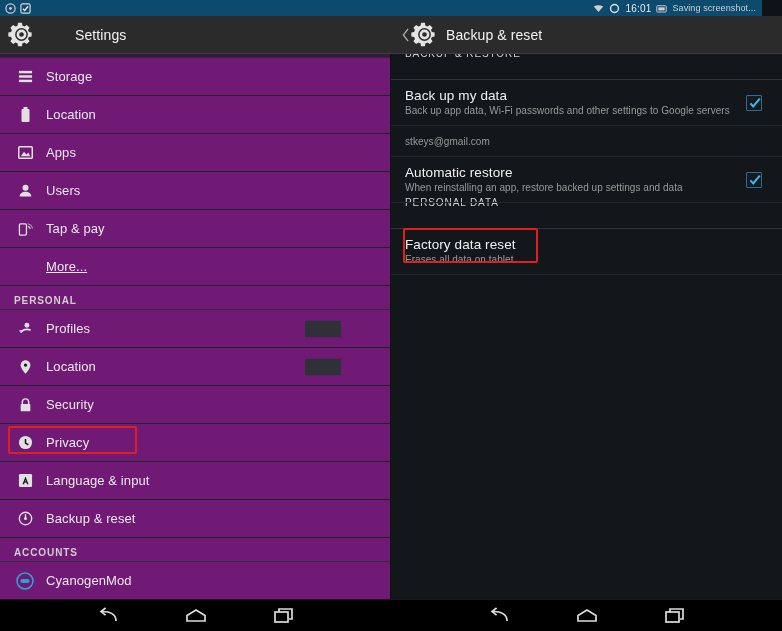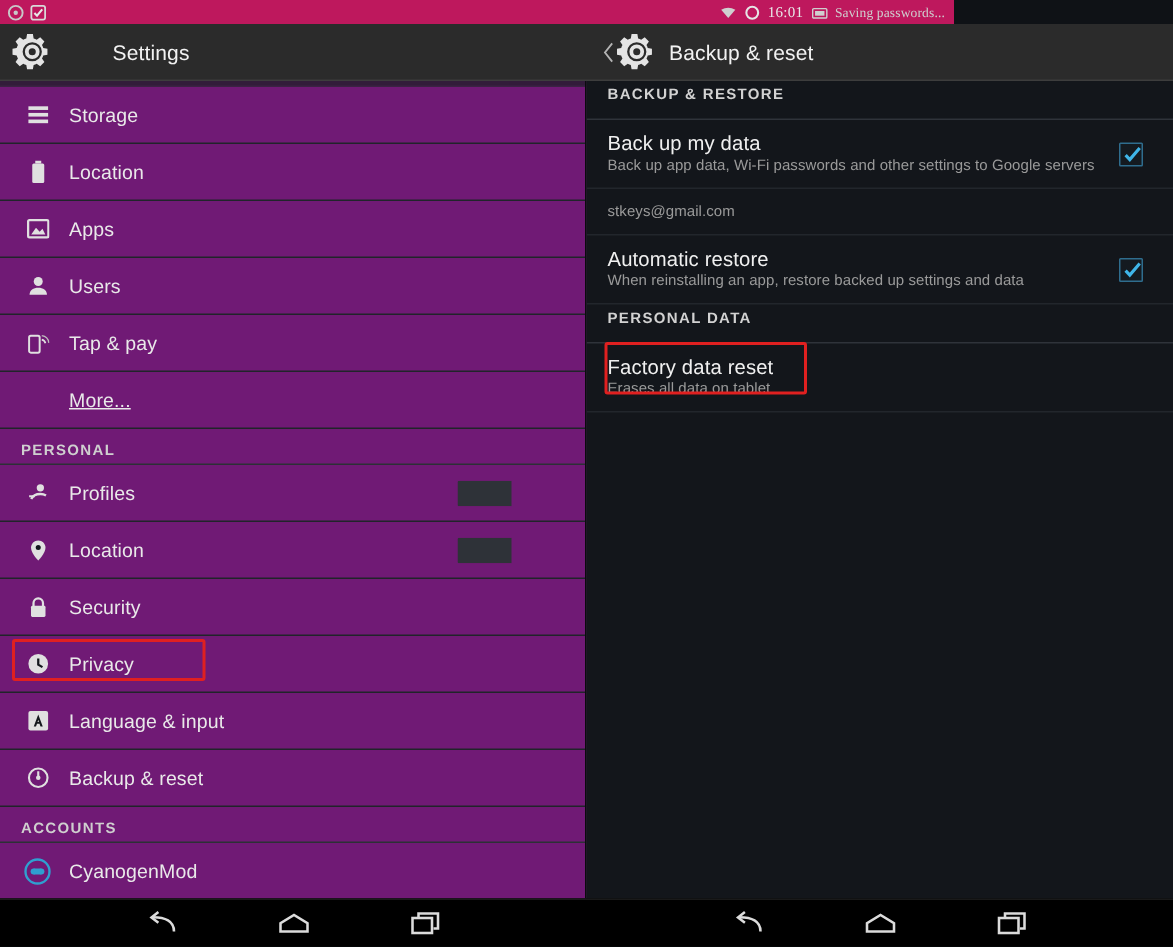--- a/index.html
+++ b/index.html
@@ -6,22 +6,22 @@
   html, body {
     width: 782px; height: 631px;
     background: #000;
     font-family: "Liberation Sans", sans-serif;
     overflow: hidden;
   }
   .screen { position: relative; width: 782px; height: 631px; background: #0f1216; }
 
   
   .statusbar {
-    position: absolute; top: 0; left: 0; width: 636px; height: 16px;
-    background: #be185d; display: flex; align-items: center; font-family: Liberation Serif, serif;
+    position: absolute; top: 0; left: 0; width: 762px; height: 16px;
+    background: #0c4a6e; display: flex; align-items: center;
   }
   .sb-left { display: flex; align-items: center; gap: 4px; padding-left: 5px; }
   .sb-mid { flex: 1; }
   .sb-right { display: flex; align-items: center; gap: 5px; padding-right: 6px; }
   .sb-ico { width: 11px; height: 11px; display: block; }
   .sb-time { color: #e8e8e8; font-size: 10px; letter-spacing: .2px; }
   .sb-msg { color: #cfcfcf; font-size: 9px; letter-spacing: .1px; }
   .sb-sep { width: 232px; }
 
   
@@ -73,22 +73,22 @@
     width: 72px; height: 17px; display: flex; border-radius: 1px; overflow: hidden;
   }
   .toggle .t-off { flex: 1; background: #2e3238; }
   .toggle .t-on {
     width: 36px; background: #1c8fc7; color: #fff; font-size: 9px; font-weight: bold;
     display: flex; align-items: center; justify-content: center; letter-spacing: .6px; margin-top: 28px;
   }
 
   
   .rhead {
-    height: 26px; display: flex; align-items: flex-end; padding: 0 0 10px 14px;
-    color: #d2d2d2; font-size: 10px; font-weight: bold; letter-spacing: .9px;
+    height: 26px; display: flex; align-items: flex-end; padding: 0 0 20px 14px;
+    color: #d2d2d2; font-size: 10px; font-weight: normal; letter-spacing: .9px;
     border-bottom: 1px solid #2f333a;
   }
   .rrow {
     position: relative; padding: 8px 52px 9px 14px; border-bottom: 1px solid #22262c;
   }
   .rrow .rtitle { color: #f0f0f0; font-size: 13.5px; letter-spacing: .1px; }
   .rrow .rsub { color: #9a9a9a; font-size: 10px; margin-top: 2px; letter-spacing: .05px; }
   .chk {
     position: absolute; right: 20px; top: 50%; transform: translateY(-50%);
     width: 16px; height: 16px; border: 1px solid #2f6d8e; border-radius: 1px;
@@ -133,21 +133,21 @@
         <path d="M7 10.5 L1 3.5 Q7 0.2 13 3.5 Z" fill="#cfcfcf"></path>
       </svg>
       <svg class="sb-ico" viewBox="0 0 12 12">
         <circle cx="6" cy="6" r="4.3" fill="none" stroke="#e6e6e6" stroke-width="1.5"></circle>
       </svg>
       <span class="sb-time">16:01</span>
       <svg class="sb-ico" viewBox="0 0 14 12">
         <rect x="1" y="2.5" width="12" height="8" rx="1" fill="none" stroke="#cfcfcf" stroke-width="1.2"></rect>
         <rect x="3" y="4.5" width="8" height="4" fill="#cfcfcf"></rect>
       </svg>
-      <span class="sb-msg">Saving passwords...</span>
+      <span class="sb-msg">Saving screenshot...</span>
     </div>
   </div>
 
   <div class="actionbar">
     <div class="ab-half ab-left">
       <svg class="gear" viewBox="0 0 32 32">
         <path fill="#e4e4e4" d="M16 10.2a5.8 5.8 0 100 11.6 5.8 5.8 0 000-11.6zm0 8.6a2.8 2.8 0 110-5.6 2.8 2.8 0 010 5.6z"></path>
         <path fill="#e4e4e4" d="M28 18.3v-4.6l-3.3-.6a9.3 9.3 0 00-1-2.4l1.9-2.8-3.3-3.3-2.8 1.9a9.3 9.3 0 00-2.4-1L16.5 2h-4.6l-.6 3.5a9.3 9.3 0 00-2.4 1L6.1 4.6 2.8 7.9l1.9 2.8a9.3 9.3 0 00-1 2.4L.4 13.7v4.6l3.3.6a9.3 9.3 0 001 2.4l-1.9 2.8 3.3 3.3 2.8-1.9a9.3 9.3 0 002.4 1l.6 3.3h4.6l.6-3.3a9.3 9.3 0 002.4-1l2.8 1.9 3.3-3.3-1.9-2.8a9.3 9.3 0 001-2.4zM16 23.6a7.6 7.6 0 110-15.2 7.6 7.6 0 010 15.2z"></path>
       </svg>
       <span class="ab-title">Settings</span>

